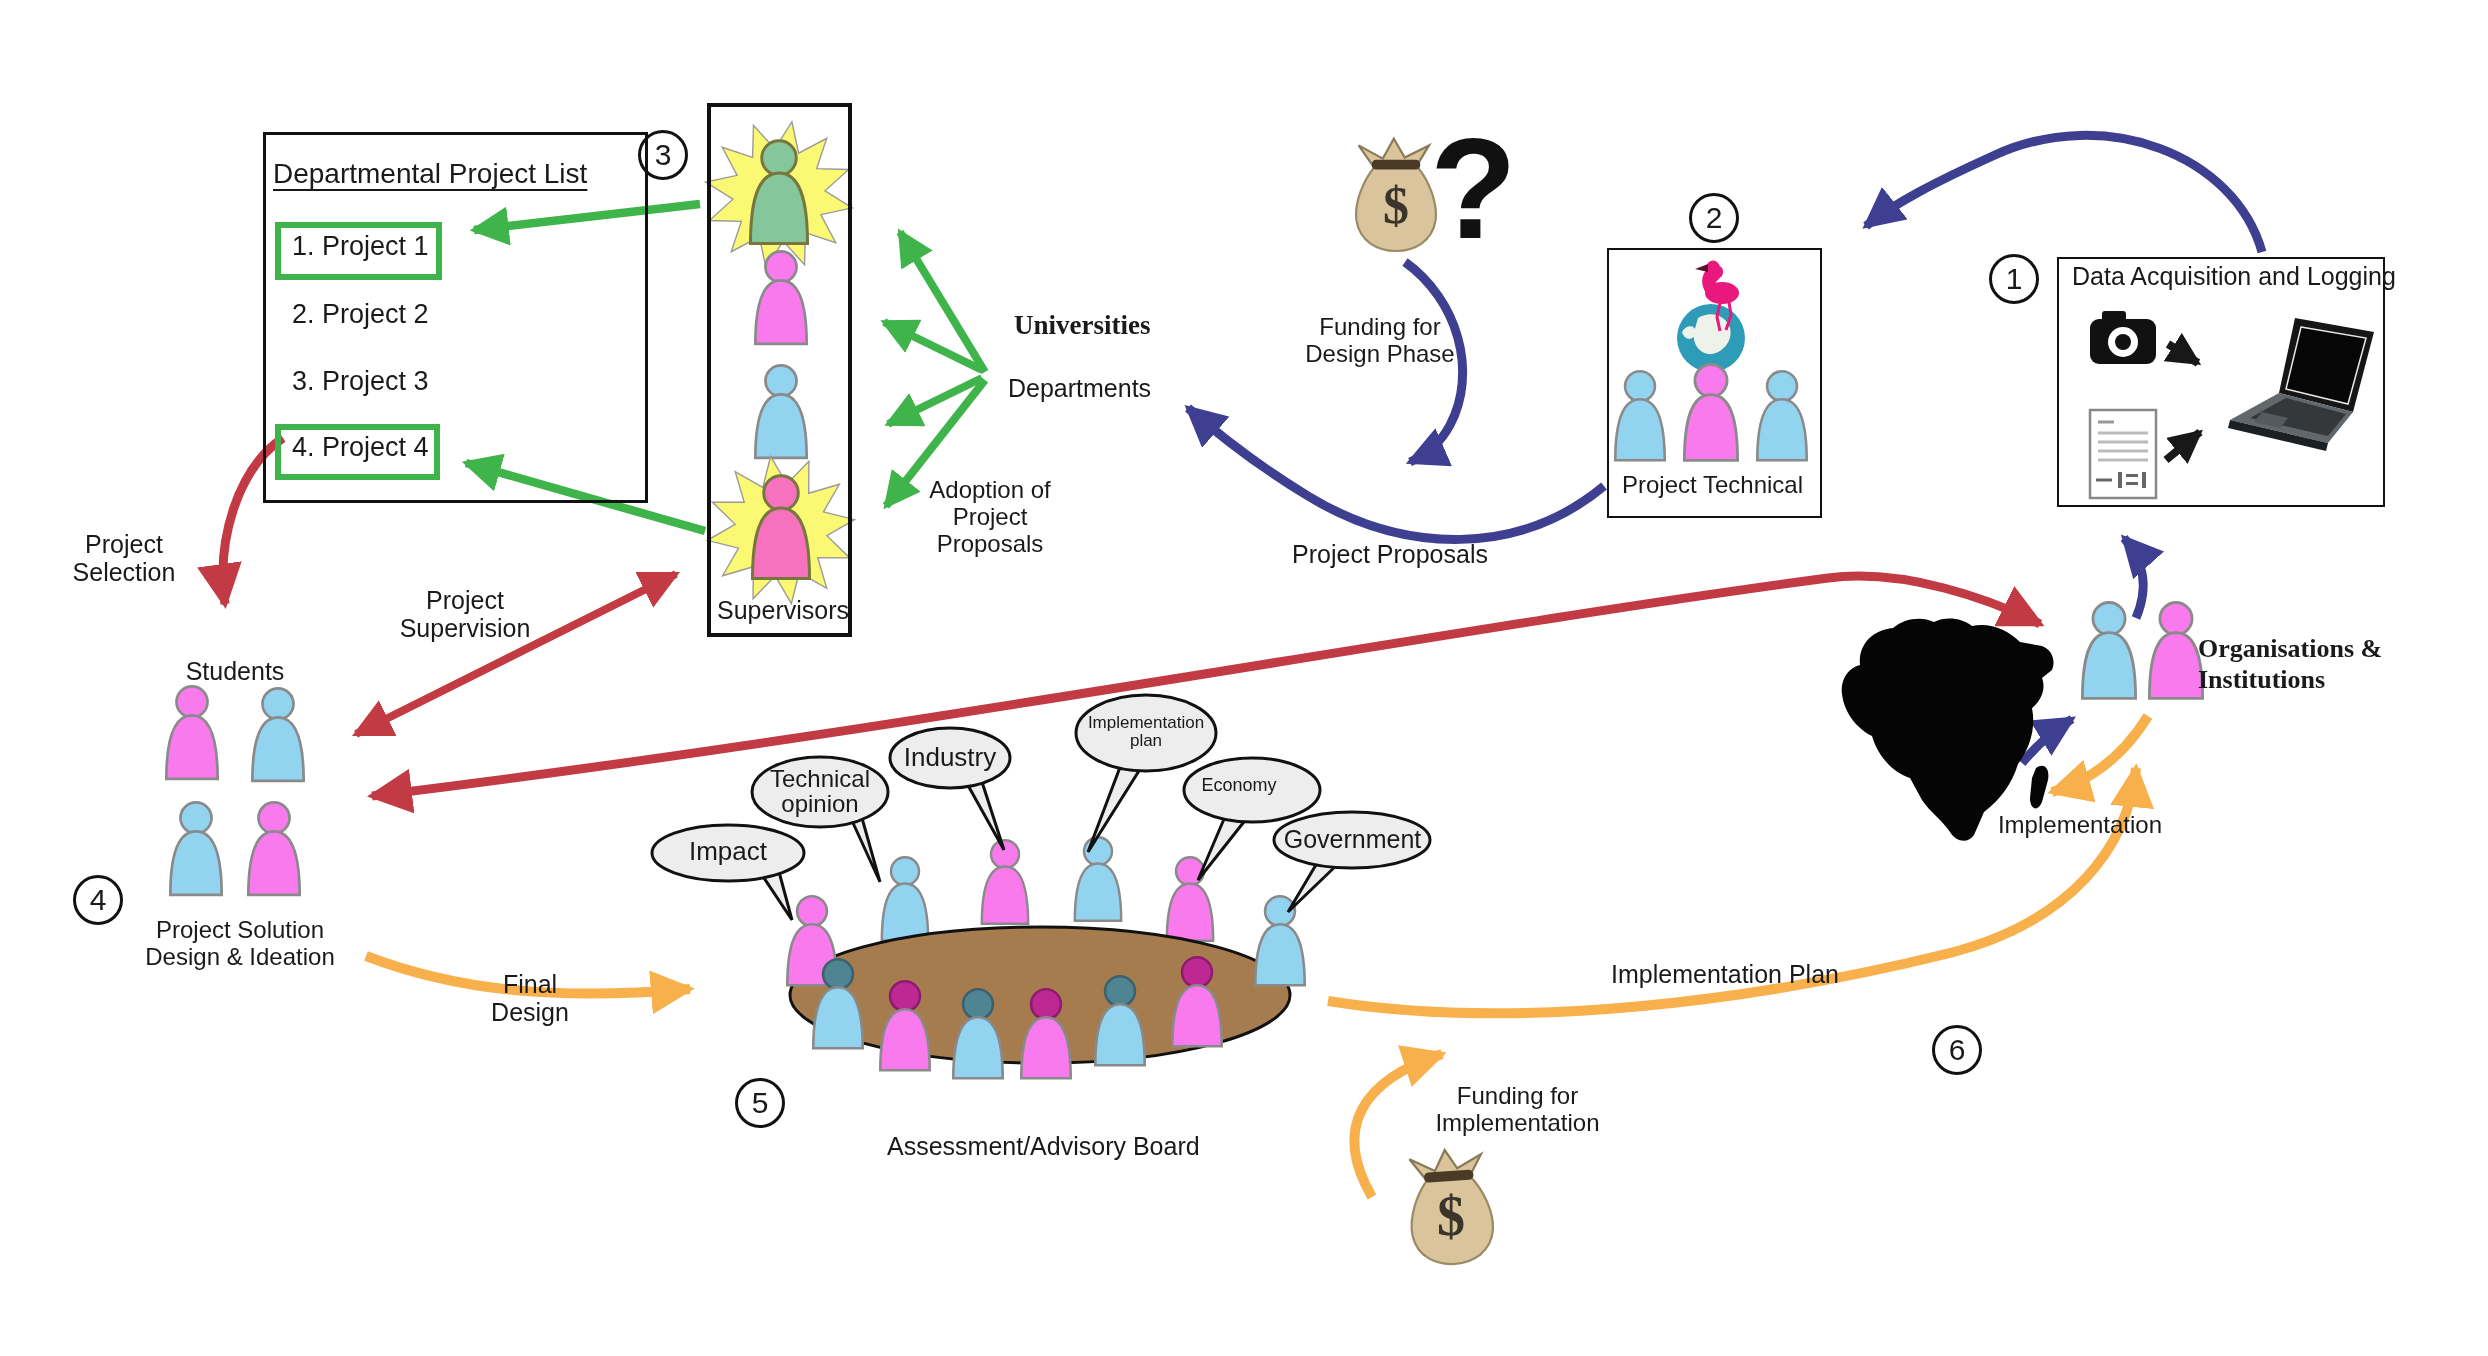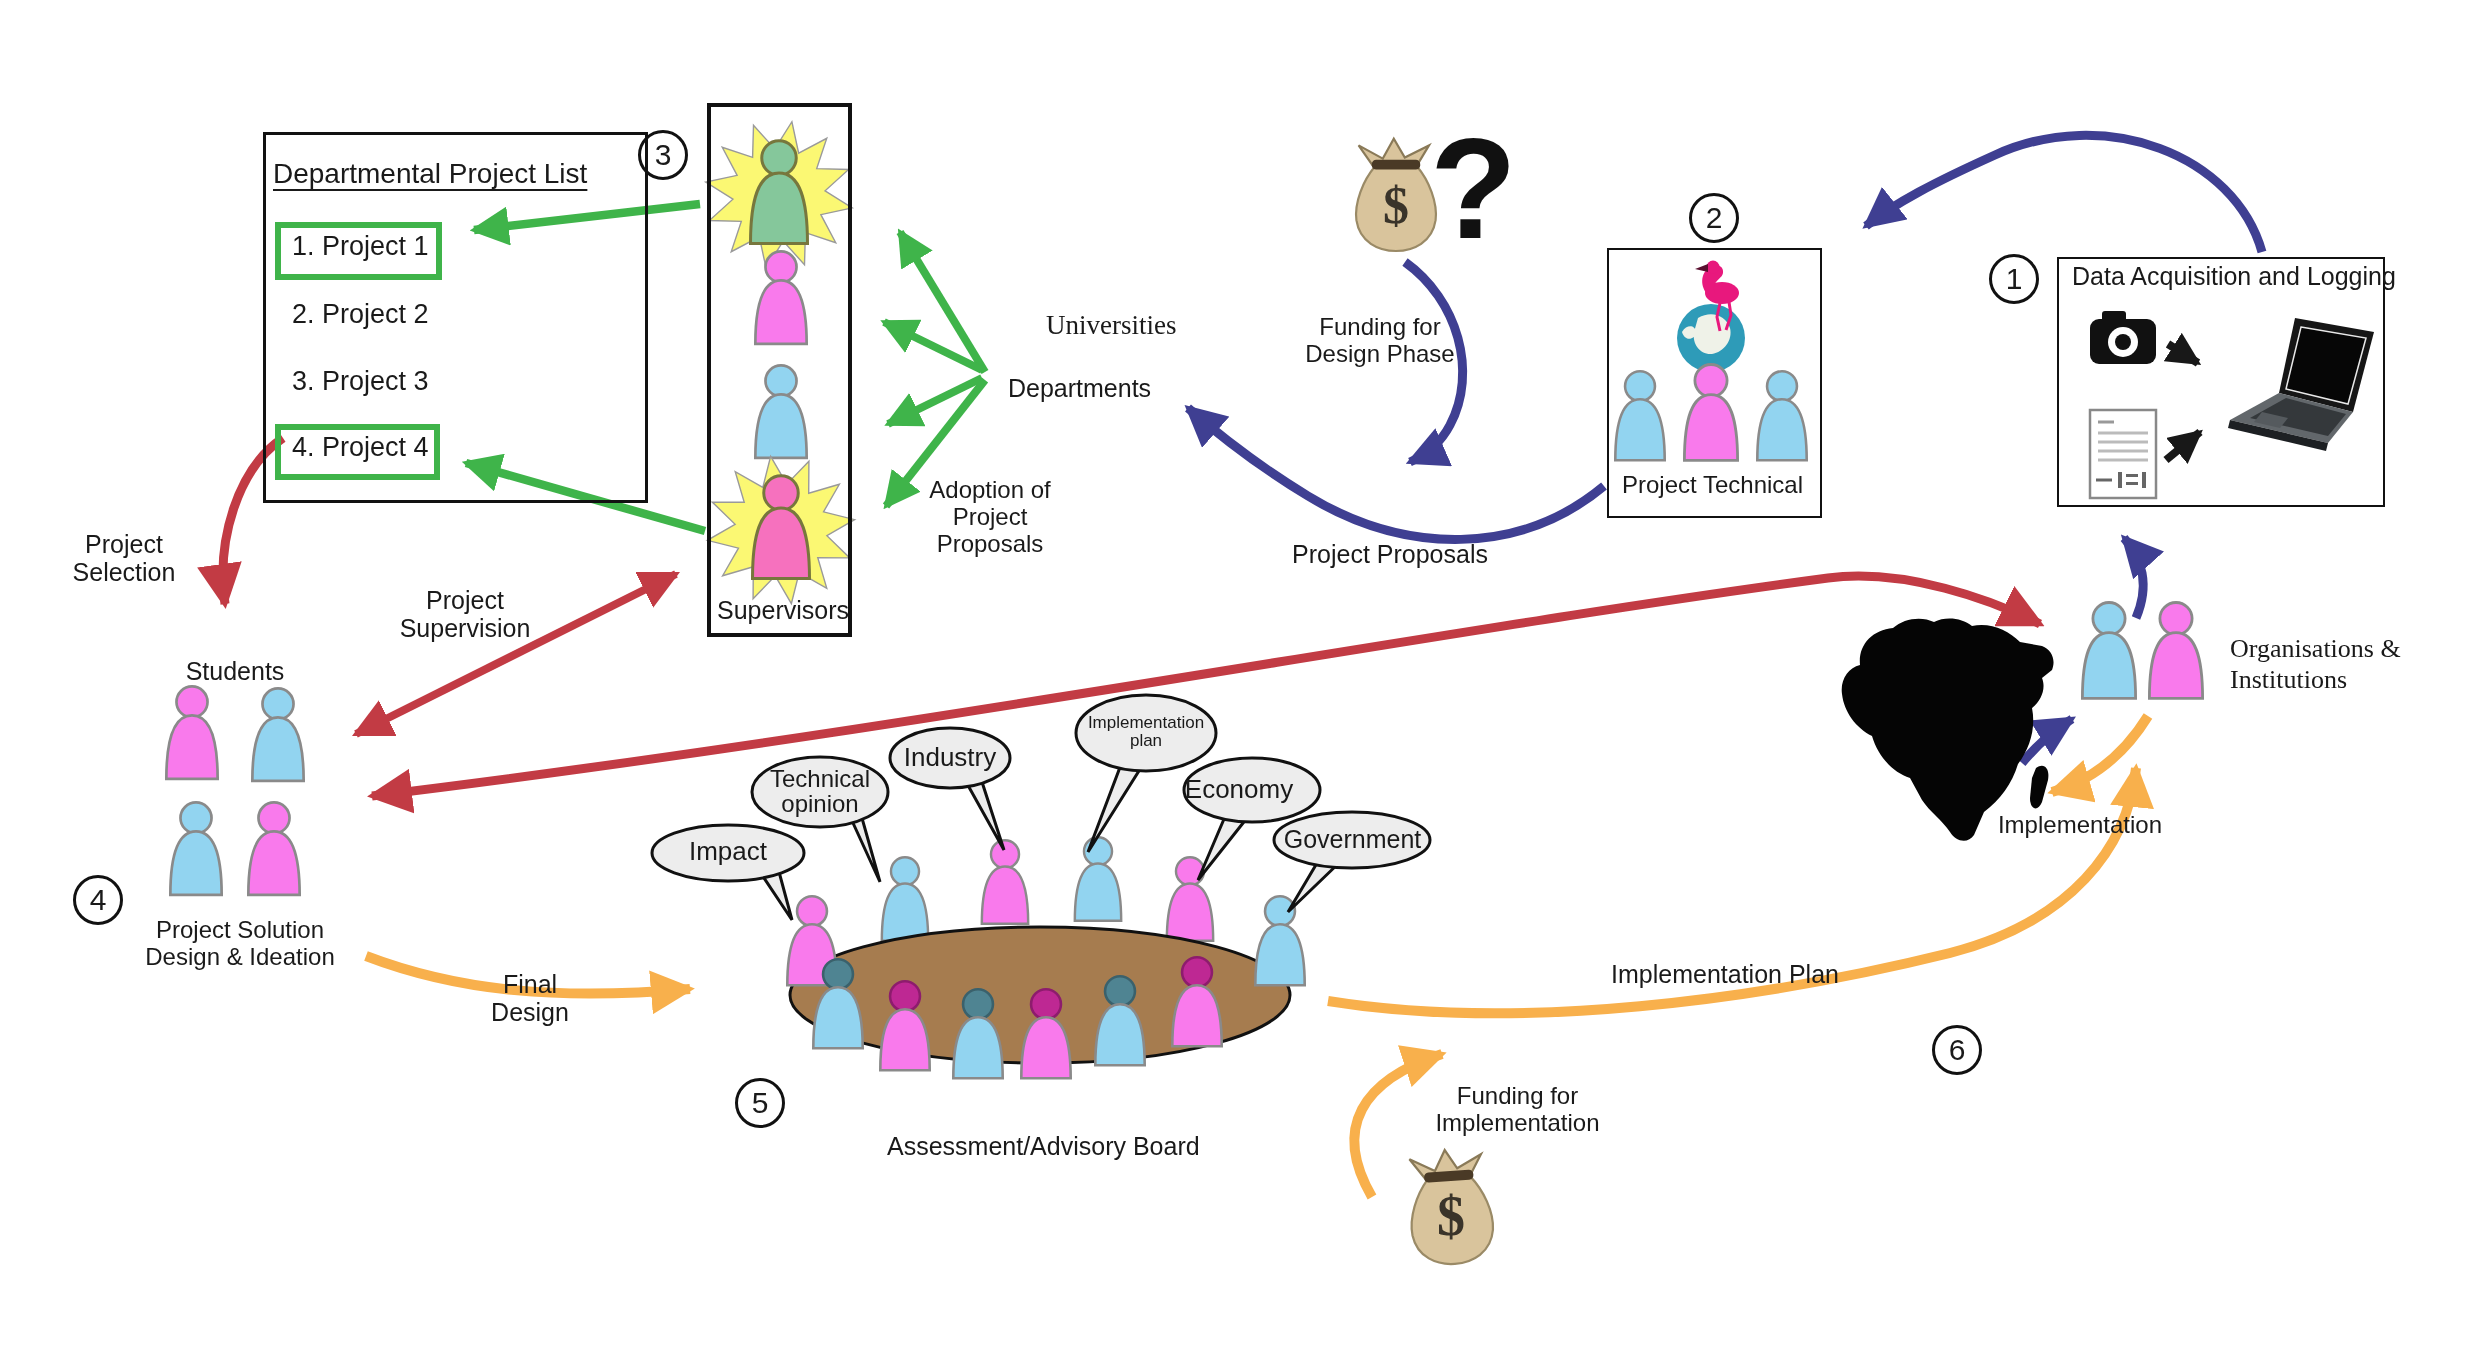--- a/index.html
+++ b/index.html
@@ -2,21 +2,21 @@
 <html><head>
 <meta charset="utf-8">
 <style>
   html,body{margin:0;padding:0;background:#fff;}
   #canvas{position:relative;width:2488px;height:1356px;background:#ffffff;overflow:hidden;
           font-family:"Liberation Sans",sans-serif;color:#1a1a1a;}
   #art{position:absolute;left:0;top:0;width:2488px;height:1356px;}
   .lbl{position:absolute;text-align:center;line-height:1.12;font-size:25px;color:#1a1a1a;z-index:5;}
   .left{text-align:left;}
   .nowrap{white-space:nowrap;}
-  .serifb{font-family:"Liberation Serif",serif;font-weight:400;margin-left:32px;}
+  .serifb{font-family:"Liberation Serif",serif;font-weight:700;}
   .box{position:absolute;border:3px solid #111;background:transparent;z-index:2;}
   .greenbox{position:absolute;border:6px solid #3FB44A;z-index:3;}
   .stepnum{position:absolute;width:44px;height:44px;border:3.5px solid #111;border-radius:50%;
            font-size:30px;line-height:44px;text-align:center;z-index:6;background:#fff0;}
   .listtitle{position:absolute;font-size:28px;text-decoration:underline;text-underline-offset:6px;z-index:5;}
   .listitem{position:absolute;font-size:27px;z-index:5;}
   .bubbletxt{position:absolute;text-align:center;z-index:6;line-height:1.05;}
   .money{position:absolute;font-family:"Liberation Serif",serif;font-weight:700;color:#3A342A;
          text-align:center;z-index:6;}
   .qmark{position:absolute;font-size:142px;font-weight:700;line-height:1;z-index:6;color:#111;}
@@ -232,16 +232,16 @@
   <div class="lbl" style="left:1410px;top:1083px;width:215px;font-size:24px;">Funding for Implementation</div>
   <div class="lbl nowrap" style="left:887px;top:1132px;width:280px;">Assessment/Advisory Board</div>
   <div class="qmark" style="left:1430px;top:118px;">?</div>
   <div class="money" style="left:1360px;top:176px;width:72px;font-size:52px;">$</div>
   <div class="money" style="left:1415px;top:1184px;width:72px;font-size:56px;">$</div>
 
   <div class="bubbletxt" style="left:653px;top:838px;width:150px;font-size:26px;">Impact</div>
   <div class="bubbletxt" style="left:752px;top:766px;width:136px;font-size:24px;">Technical opinion</div>
   <div class="bubbletxt" style="left:890px;top:744px;width:120px;font-size:26px;">Industry</div>
   <div class="bubbletxt" style="left:1081px;top:714px;width:130px;font-size:17px;">Implementation plan</div>
-  <div class="bubbletxt" style="left:1184px;top:776px;width:110px;font-size:26px;">Economy</div>
+  <div class="bubbletxt" style="left:1184px;top:776px;width:110px;font-size:18px;">Economy</div>
   <div class="bubbletxt" style="left:1276px;top:826px;width:153px;font-size:25px;">Government</div>
 
 </div>
 
 </body></html>

